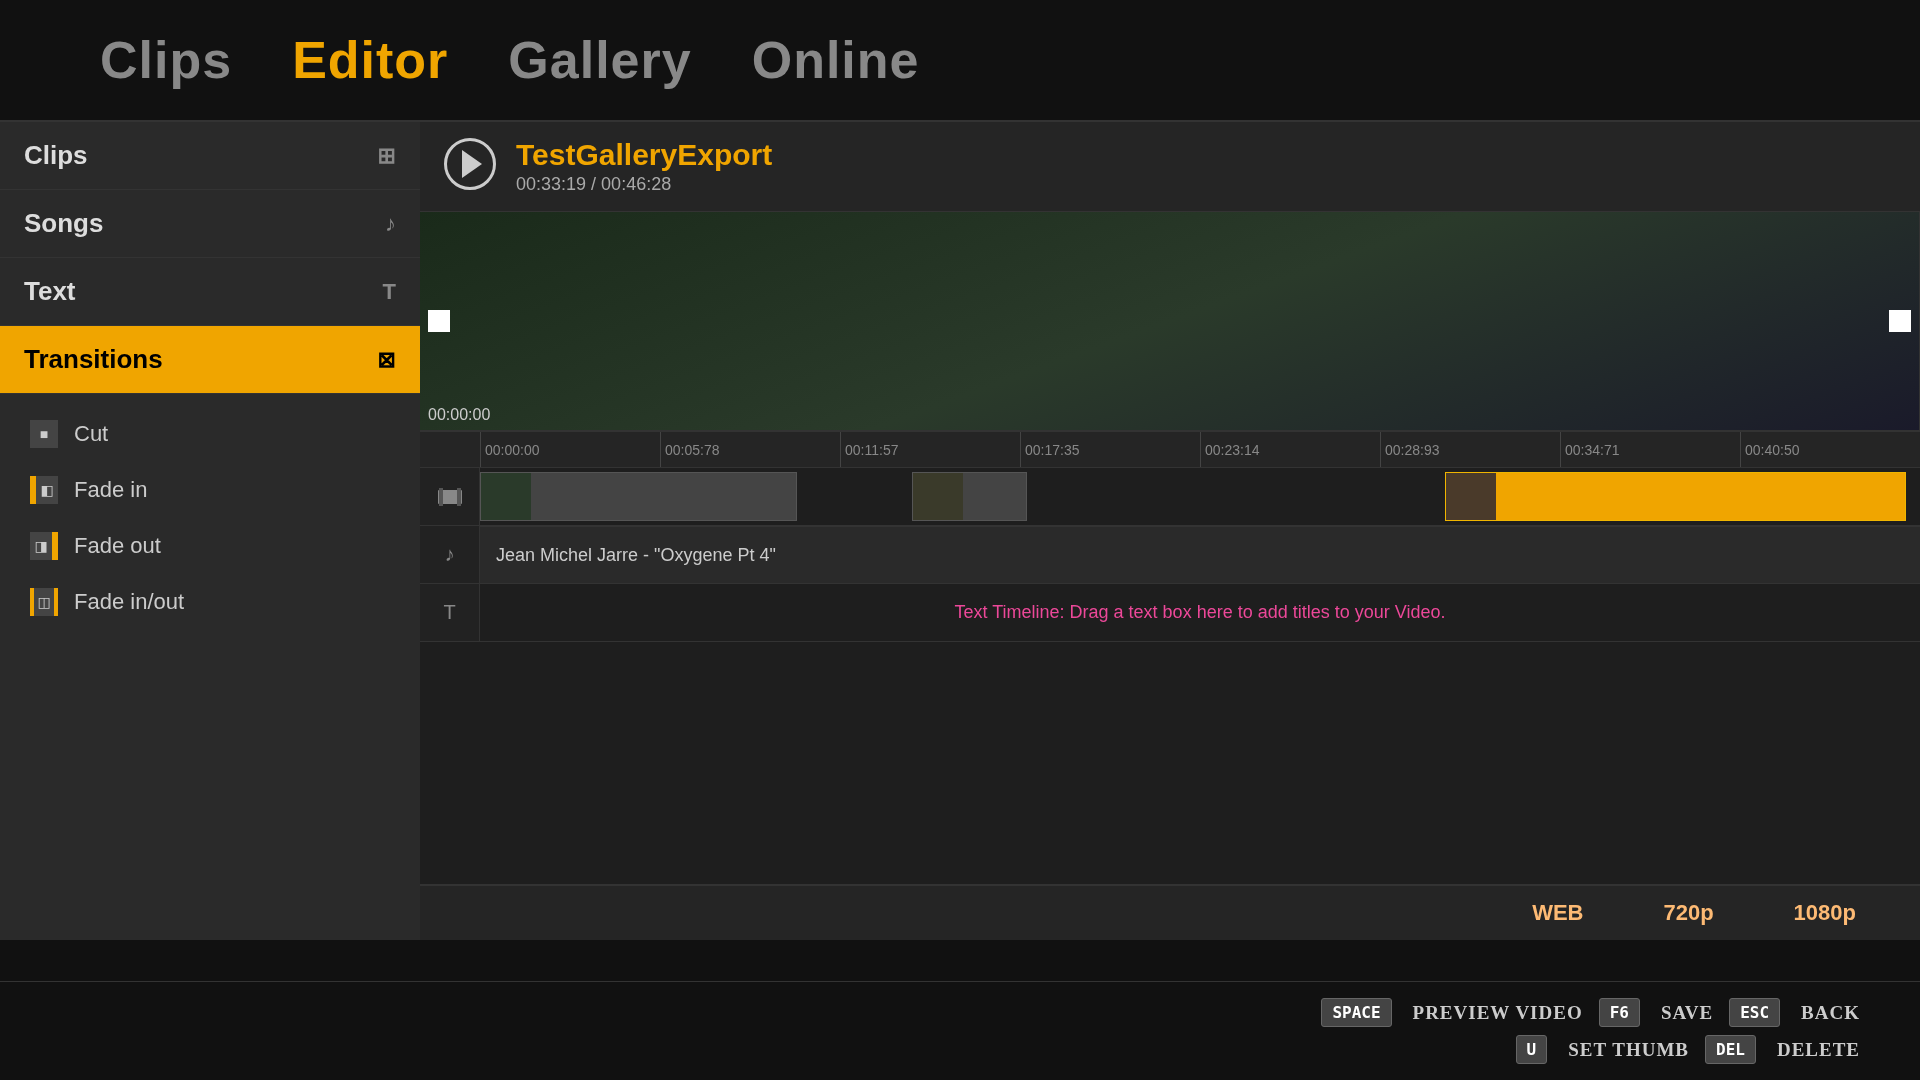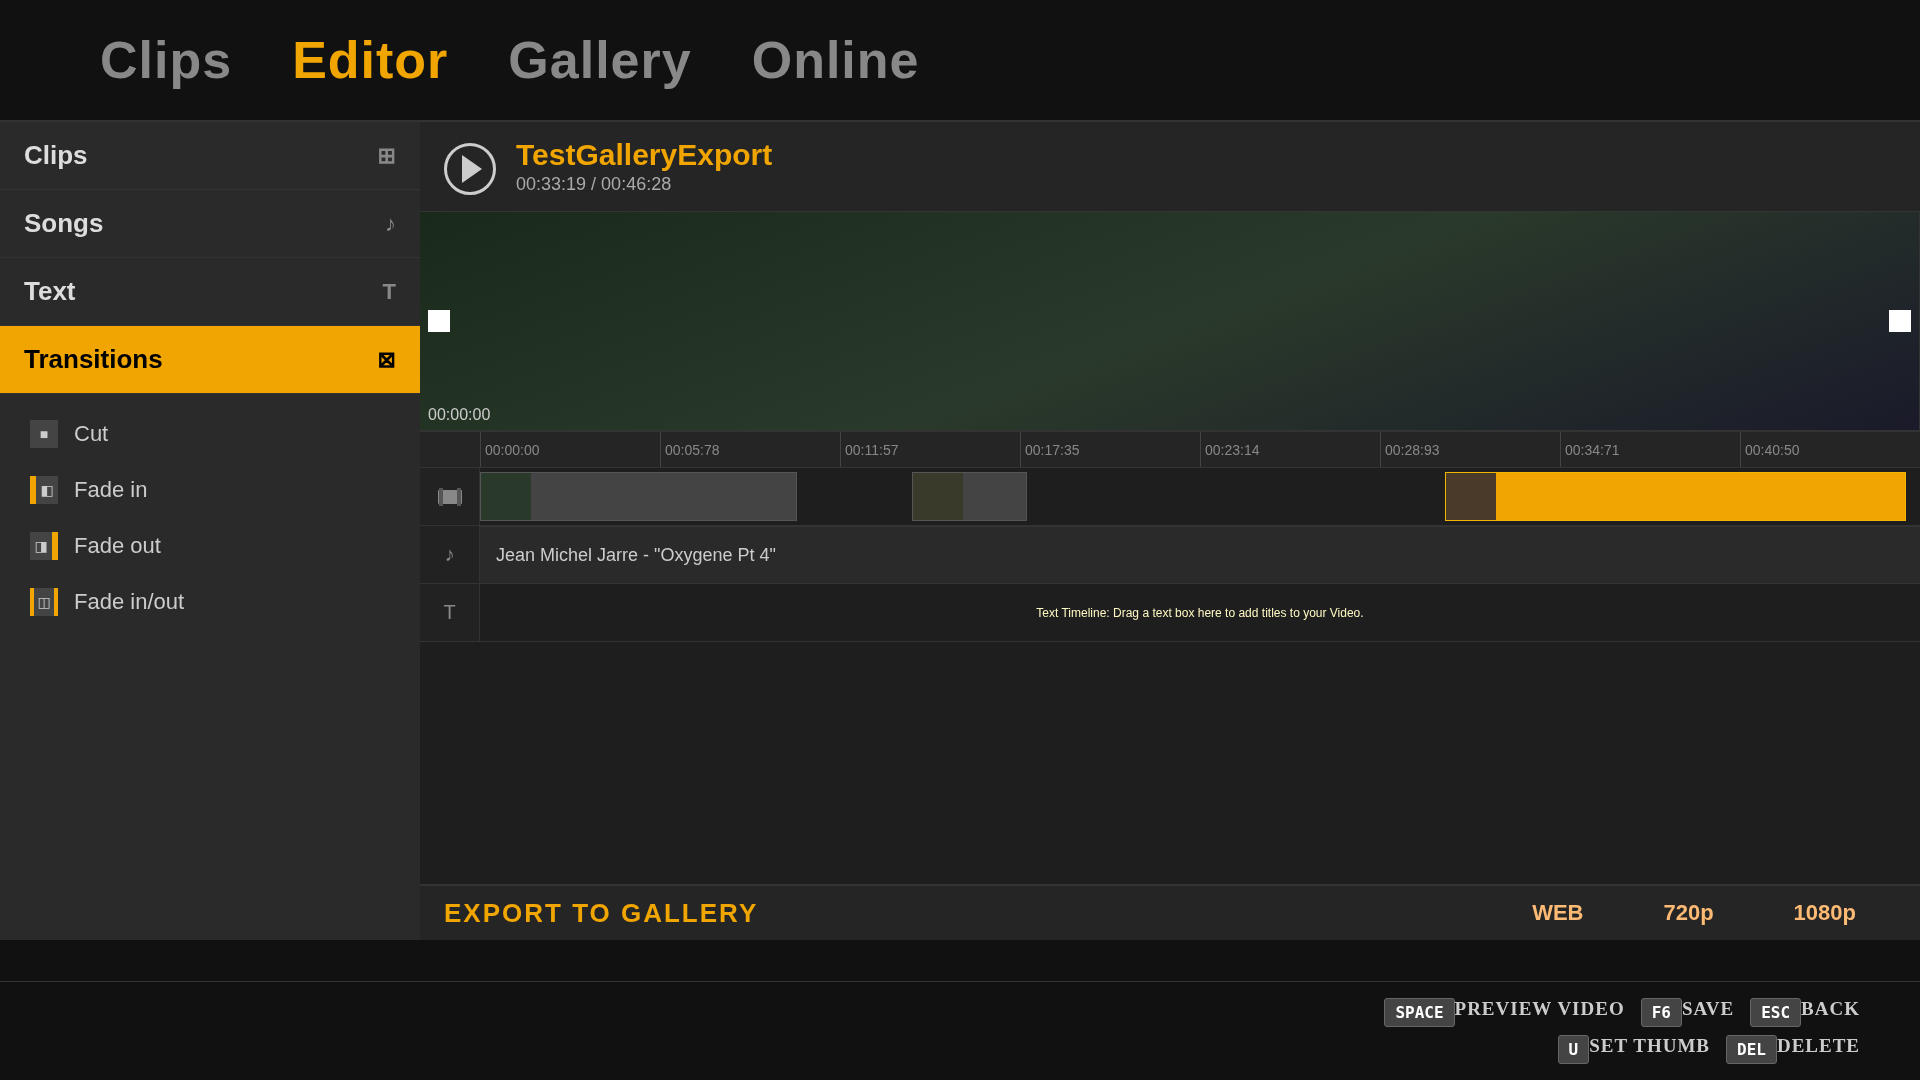--- a/index.html
+++ b/index.html
@@ -98,21 +98,21 @@
     .editor-area {
       flex: 1;
       display: flex;
       flex-direction: column;
       background: #1a1a1a;
     }
 
     
     .video-header {
       display: flex;
-      align-items: flex-end;
+      align-items: flex-start;
       gap: 20px;
       padding: 16px 24px;
       background: #252525;
       border-bottom: 1px solid #333;
     }
     .play-btn {
       width: 52px;
       height: 52px;
       border: 3px solid #ccc;
       border-radius: 50%;
@@ -297,22 +297,22 @@
       border-top: 1px solid #333;
     }
 
     
     .text-track-content {
       background: #1e1e1e;
       height: 100%;
       display: flex;
       align-items: center;
       justify-content: center;
-      font-size: 12px;
-      color: #fef9c3;
+      font-size: 18px;
+      color: #ec4899;
     }
 
     
     .export-footer {
       display: flex;
       align-items: center;
       background: #252525;
       border-top: 2px solid #333;
       height: 56px;
       padding: 0 24px;
@@ -351,21 +351,22 @@
       gap: 8px;
       border-top: 1px solid #333;
     }
     .hotkey-row {
       display: flex;
       align-items: center;
       gap: 16px;
     }
     .hotkey-pair {
       display: flex;
-      gap: 0;
+      align-items: center;
+      gap: 21px;
     }
     .hotkey-key {
       background: #444;
       color: #fff;
       font-size: 16px;
       font-weight: bold;
       padding: 4px 10px;
       border: 1px solid #666;
       border-radius: 3px;
       font-family: monospace;
@@ -515,21 +516,20 @@
       <div class="timeline-track">
         <div class="track-icon">T</div>
         <div class="track-content">
           <div class="text-track-content">Text Timeline: Drag a text box here to add titles to your Video.</div>
         </div>
       </div>
 
     </div>
 
     <div class="export-footer">
-      <span class="export-btn">EXPORT TO GALLERY</span>
       <div class="quality-options">
         <span class="quality-option">WEB</span>
         <span class="quality-option">720p</span>
         <span class="quality-option">1080p</span>
       </div>
     </div>
 
   </div>
 </div>
 

